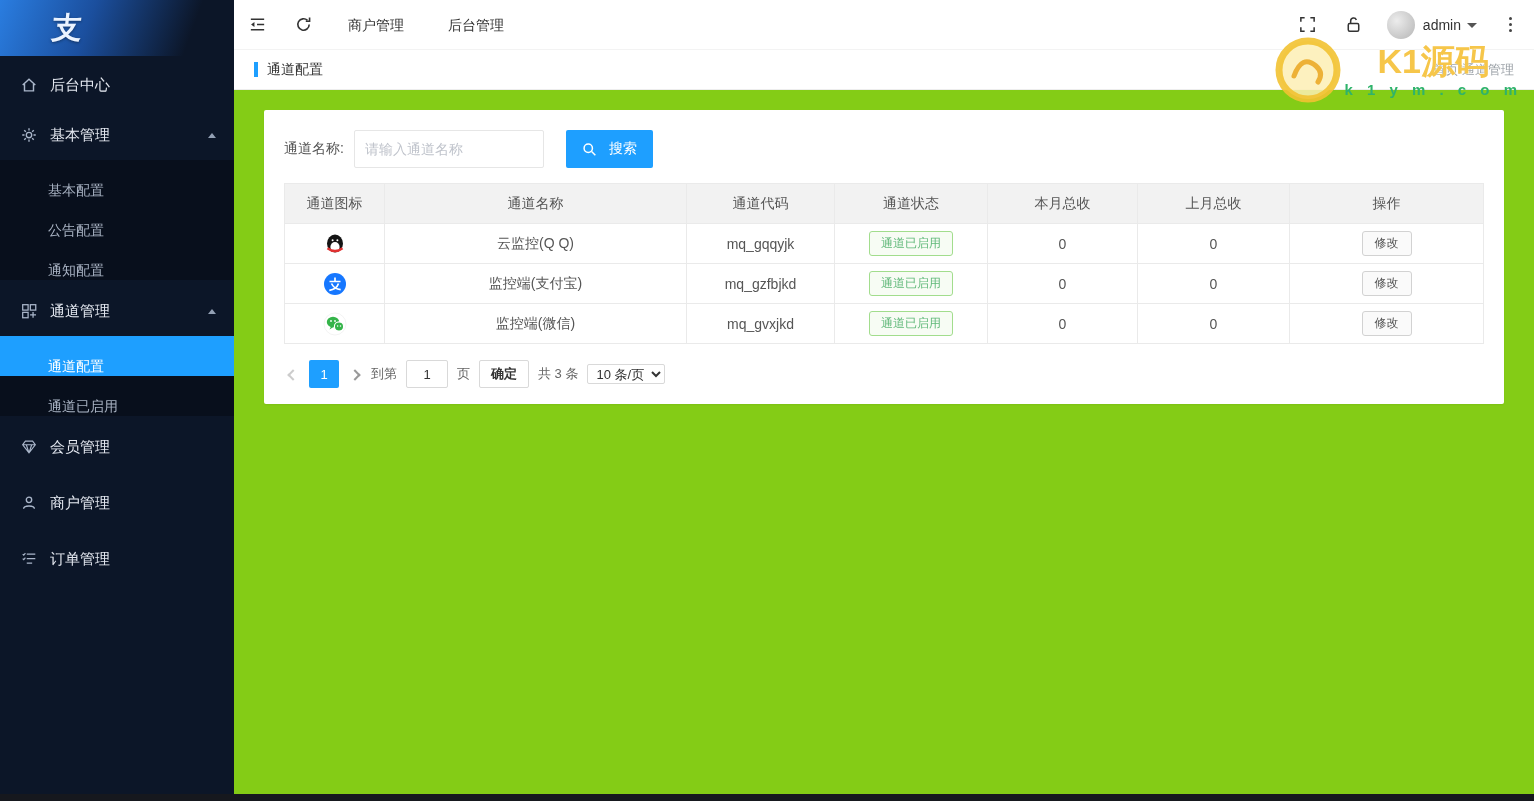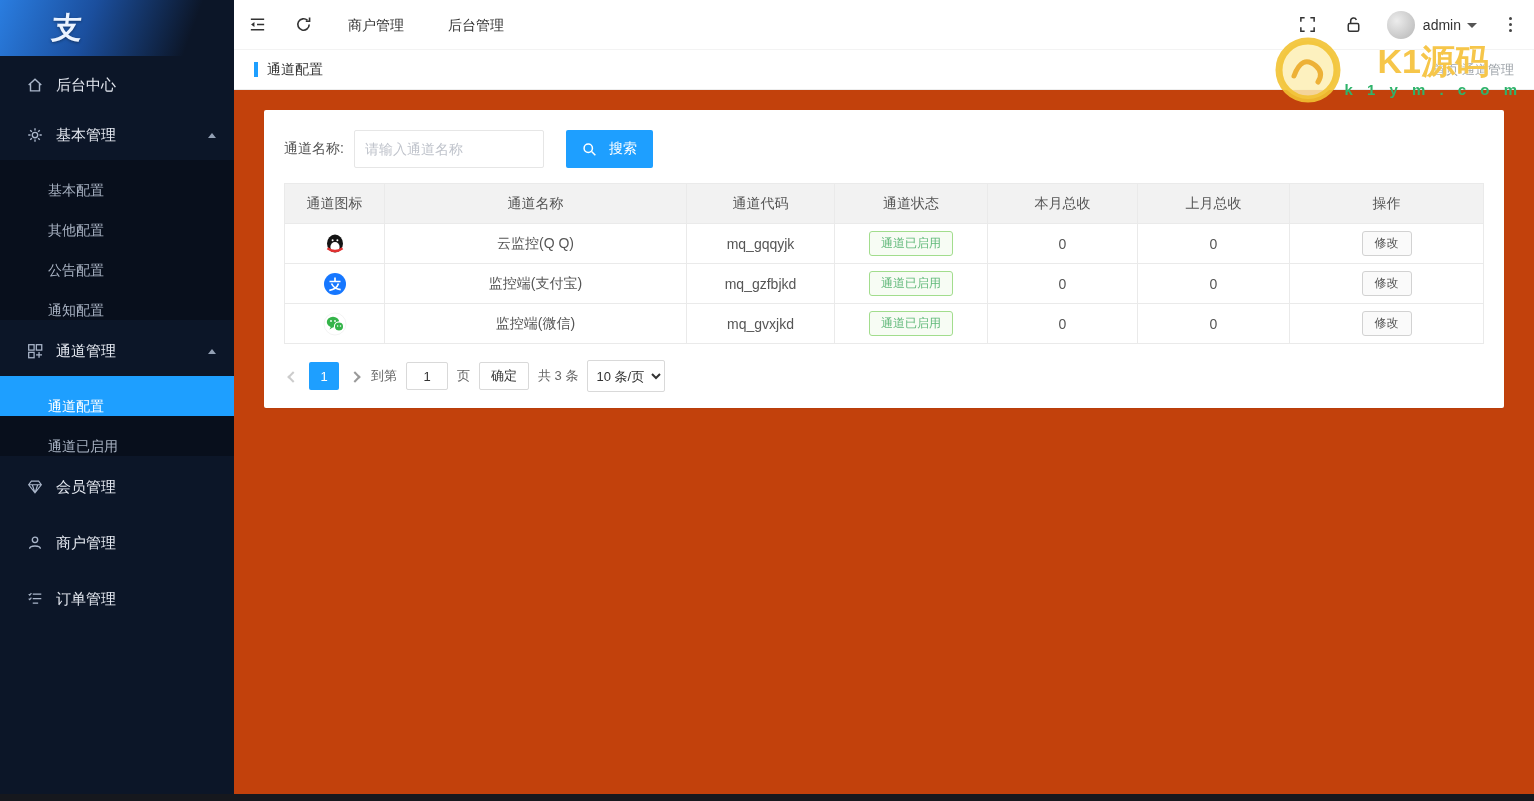--- a/index.html
+++ b/index.html
@@ -5,21 +5,21 @@
   *{box-sizing:border-box;margin:0;padding:0}
   html,body{width:1534px;height:801px}
   body{font-family:"Liberation Sans","DejaVu Sans",sans-serif;background:#f2f3f5;position:relative;overflow:hidden;color:#333}
 
   
   .sidebar{position:absolute;left:0;top:0;width:234px;height:801px;background:#0c1628;z-index:5}
   .logo{height:56px;display:flex;align-items:center;padding-left:52px;
         background:linear-gradient(110deg,#2a7de0 0%,#1b4f9e 38%,#0c1628 80%)}
   .logo-glyph{color:#eaf3ff;font-size:30px;font-weight:bold;transform:skewX(-6deg);text-shadow:0 1px 3px rgba(0,0,0,.4)}
   .menu{padding-top:4px}
-  .menu-item{height:50px;display:flex;align-items:center;padding:0 26px;color:#e4e8f0;font-size:15px;cursor:pointer;position:relative}
+  .menu-item{height:50px;display:flex;align-items:center;padding:0 20px;color:#e4e8f0;font-size:15px;cursor:pointer;position:relative}
   .mi-icon{width:18px;height:18px;margin-right:12px;color:#aab6ca;flex:none}
   .arrow-up{position:absolute;right:18px;width:0;height:0;border:4px solid transparent;border-bottom:5px solid #93a0b4;margin-bottom:3px}
   .submenu{background:rgba(0,0,0,.28)}
   .submenu-item{height:40px;display:flex;align-items:flex-end;padding-left:48px;color:#a9b3c3;font-size:14px;cursor:pointer}
   .submenu-item.active{background:#1e9fff;color:#fff}
   .mt{margin-top:6px}
 
   
   .topbar{position:absolute;left:234px;top:0;right:0;height:50px;background:#fff;display:flex;align-items:center;z-index:4;border-bottom:1px solid #f3f3f3}
   .tb-icon{width:46px;height:50px;display:flex;align-items:center;justify-content:center;color:#333;cursor:pointer}
@@ -38,21 +38,21 @@
   .crumb-title{font-size:14px;color:#333}
   .crumb-path{margin-left:auto;color:#9aa0a6;font-size:13px;display:flex;align-items:center}
 
   
   .watermark{position:absolute;top:34px;right:12px;display:flex;align-items:center;z-index:50;pointer-events:none}
   .wm-text{text-align:center}
   .wm-line1{font-size:34px;font-weight:bold;color:#f6c64a;line-height:1.15;text-shadow:0 0 2px rgba(255,255,255,.8)}
   .wm-line2{font-size:15px;color:#2fb36b;letter-spacing:5px;font-weight:bold}
 
   
-  .main{position:absolute;left:234px;top:90px;right:0;bottom:7px;background:#c2410c;padding:20px 30px;overflow:hidden}
+  .main{position:absolute;left:234px;top:90px;right:0;bottom:7px;background:#84cc16;padding:20px 30px;overflow:hidden}
   .card{background:#fff;box-shadow:0 1px 2px rgba(0,0,0,.06);padding:20px 20px 16px;border-radius:2px}
   .search-row{display:flex;align-items:center;margin-bottom:15px}
   .search-label{font-size:14px;color:#555;margin-right:10px}
   .search-input{width:190px;height:38px;border:1px solid #e6e6e6;border-radius:2px;padding:0 10px;font-size:14px;color:#333;outline:none;margin-right:22px}
   .search-input::placeholder{color:#c0c4cc}
   .btn-search{height:38px;padding:0 16px;background:#1e9fff;color:#fff;border:none;border-radius:2px;font-size:14px;display:flex;align-items:center;gap:12px;cursor:pointer}
 
   table{width:100%;border-collapse:collapse;table-layout:fixed}
   th,td{border:1px solid #eaeaea;text-align:center;font-size:14px;color:#555}
   th{background:#f2f2f2;height:40px;font-weight:normal}
@@ -60,22 +60,22 @@
   .chan-icon{width:24px;height:24px;display:inline-block;vertical-align:middle}
   .badge{display:inline-block;padding:3px 11px;font-size:12px;color:#5fb878;background:#f7fcf4;border:1px solid #a2dd8d;border-radius:3px}
   .btn-edit{padding:3px 12px;font-size:12px;color:#555;background:#fafafa;border:1px solid #d2d2d2;border-radius:3px;cursor:pointer}
 
   .pager{display:flex;align-items:center;margin-top:16px;font-size:13px;color:#666;gap:9px;padding-left:2px}
   .chev{width:8px;height:8px;border-left:2px solid #ccc;border-bottom:2px solid #ccc;display:inline-block}
   .chev.left{transform:rotate(45deg)}
   .chev.right{transform:rotate(225deg);border-color:#999}
   .pg-cur{width:30px;height:28px;background:#1e9fff;color:#fff;display:flex;align-items:center;justify-content:center;border-radius:2px;font-size:13px;cursor:pointer}
   .pg-input{width:42px;height:28px;border:1px solid #d9d9d9;border-radius:2px;text-align:center;font-size:13px;color:#333;outline:none}
-  .pg-btn{height:28px;padding:0 11px;background:#fff;border:1px solid #d9d9d9;border-radius:2px;font-size:13px;color:#333;font-weight:normal;cursor:pointer}
-  .pg-select{height:32px;border:1px solid #d9d9d9;border-radius:2px;font-size:13px;color:#333;background:#fff;outline:none;padding:0 4px}
+  .pg-btn{height:28px;padding:0 11px;background:#fff;border:1px solid #d9d9d9;border-radius:2px;font-size:13px;color:#333;font-weight:bold;cursor:pointer}
+  .pg-select{height:20px;border:1px solid #d9d9d9;border-radius:2px;font-size:13px;color:#333;background:#fff;outline:none;padding:0 4px}
 
   .footer-strip{position:absolute;left:0;bottom:0;width:1534px;height:7px;background:#16181e;z-index:20}
 </style>
 </head>
 <body>
 
 <div class="sidebar">
   <div class="logo">
     <span class="logo-glyph">支</span>
   </div>
@@ -96,23 +96,20 @@
             <circle cx="10" cy="10" r="3" fill="none" stroke="currentColor" stroke-width="1.5"></circle>
             <path d="M10 2.5 V5 M10 15 V17.5 M2.5 10 H5 M15 10 H17.5 M4.7 4.7 L6.5 6.5 M13.5 13.5 L15.3 15.3 M15.3 4.7 L13.5 6.5 M6.5 13.5 L4.7 15.3" stroke="currentColor" stroke-width="1.5"></path>
           </svg>
       </span>
       <span>基本管理</span>
       <span class="arrow-up"></span>
     </div>
     <div class="submenu">
       <div class="submenu-item">
           <span>基本配置</span>
-        </div>
-      <div class="submenu-item">
-          <span>其他配置</span>
         </div>
       <div class="submenu-item">
           <span>公告配置</span>
         </div>
       <div class="submenu-item">
           <span>通知配置</span>
         </div>
     </div>
 
     <div class="menu-item mt">

